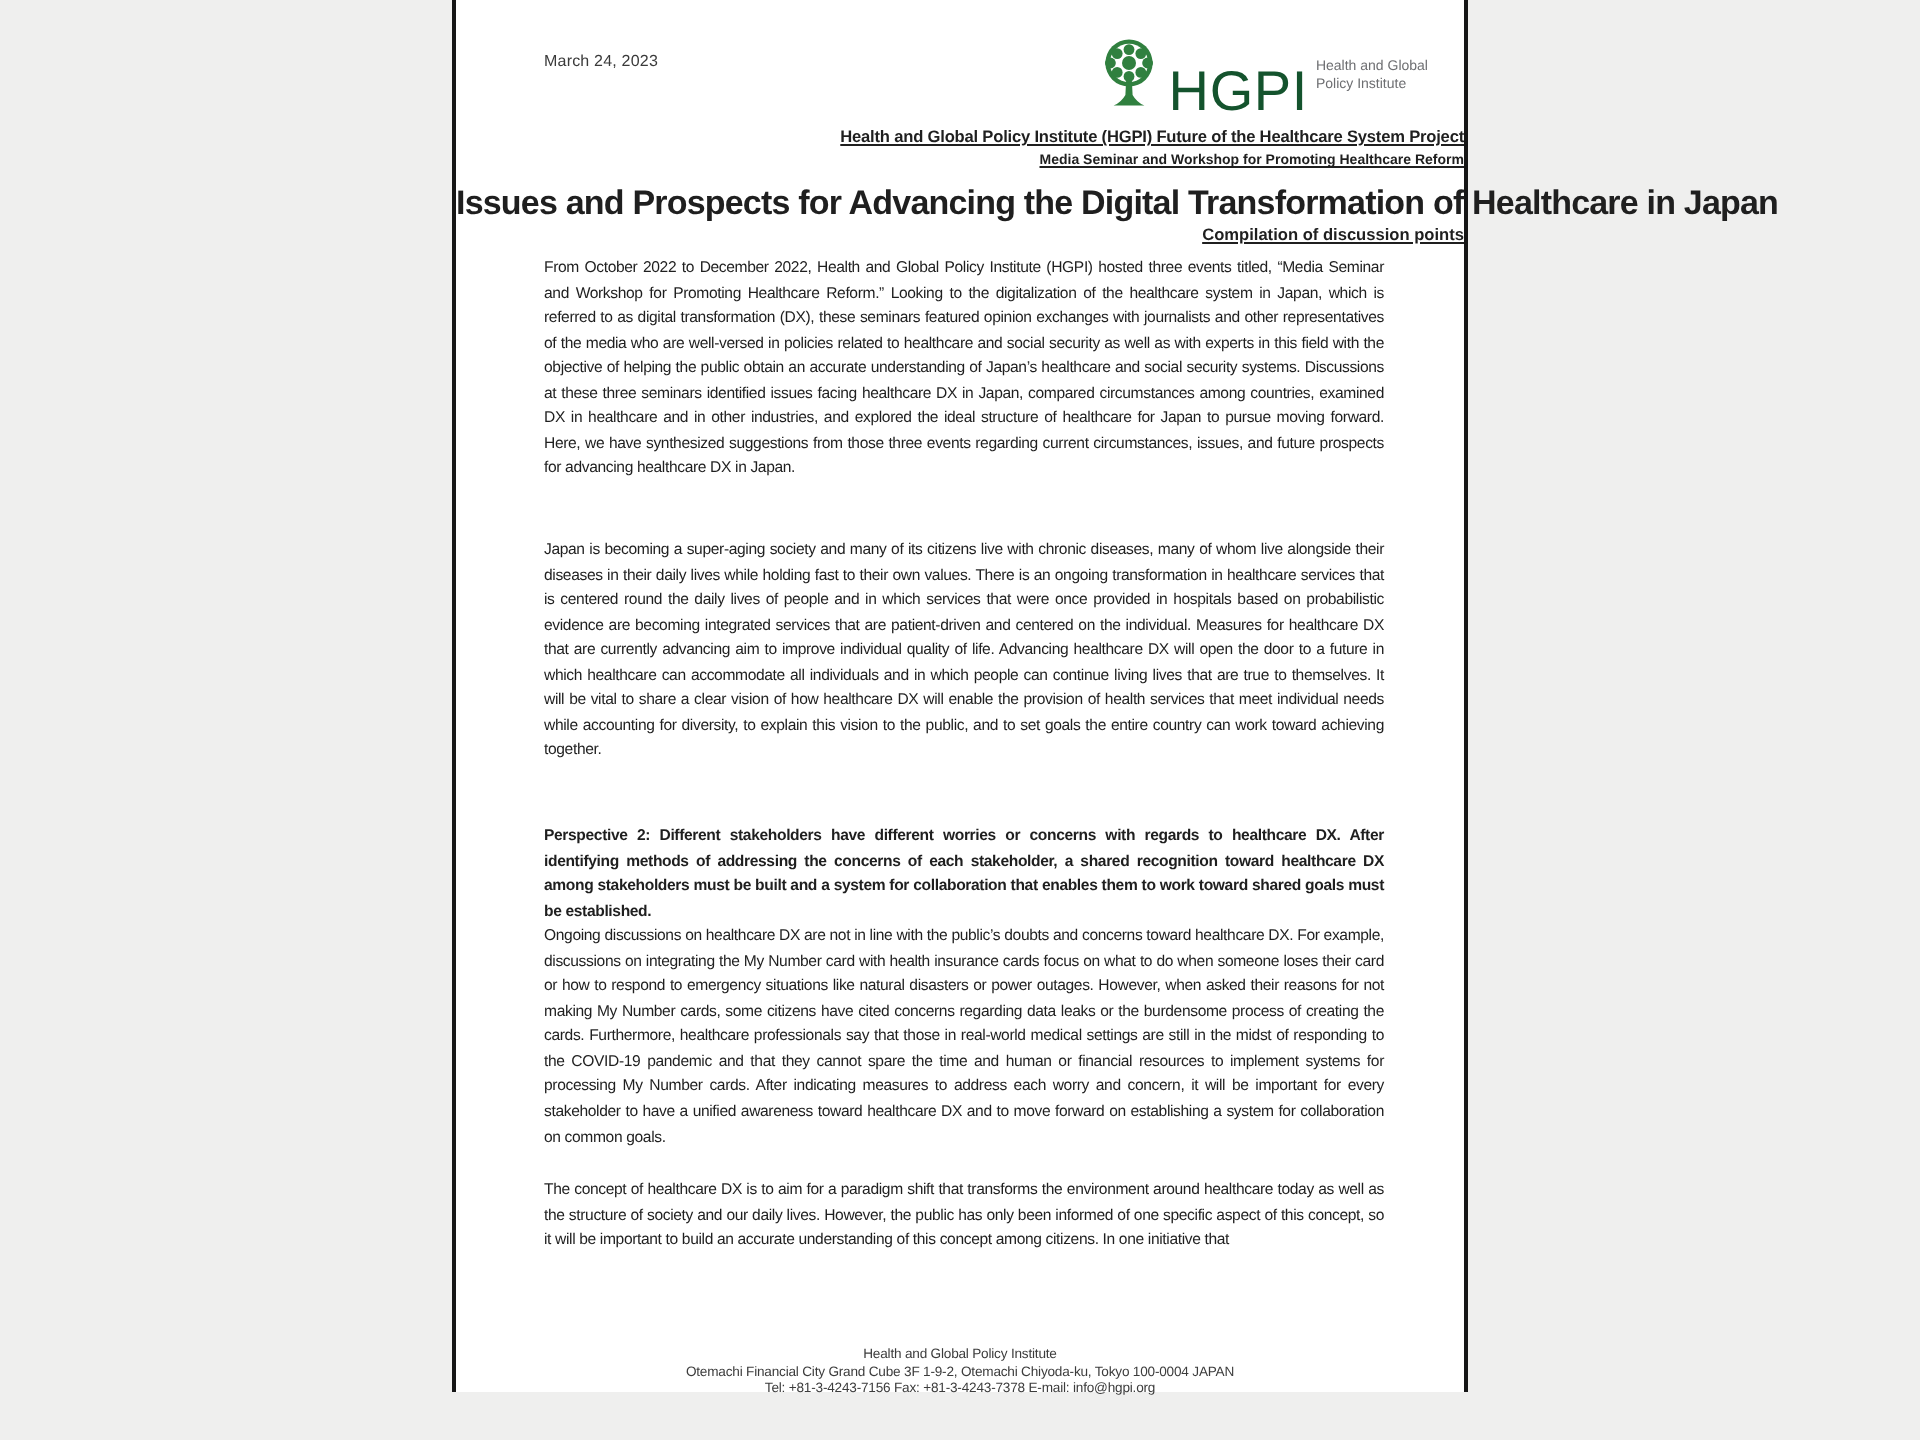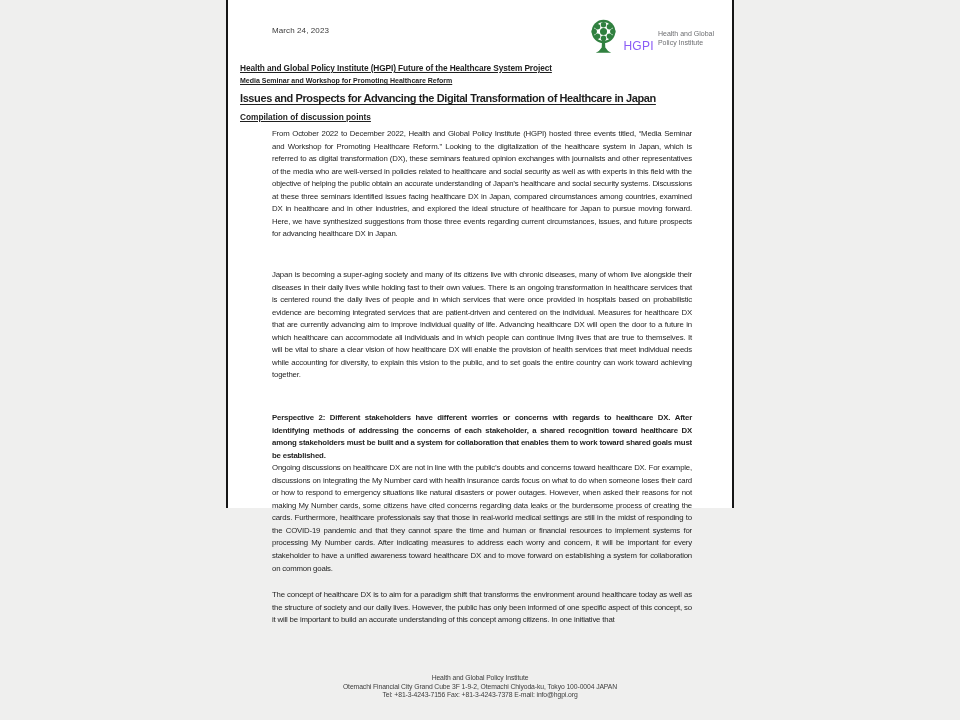--- a/index.html
+++ b/index.html
@@ -6,54 +6,54 @@
   html,body { width:960px; height:720px; }
   body {
     position:relative;
     background:#efefee;
     font-family:"Liberation Sans","DejaVu Sans",sans-serif;
     overflow:hidden;
     color:#1f1f1f;
   }
   .page {
     position:absolute; left:226px; top:0;
-    width:508px; height:508px;
+    width:508px; height:696px;
     background:#ffffff;
     border-left:2px solid #161616;
     border-right:2px solid #161616;
   }
   .date {
     position:absolute; left:44px; top:26px;
     font-size:8px; color:#3a3a3a; letter-spacing:0.1px;
   }
   .logo {
     position:absolute; right:18px; top:19px;
     display:flex; align-items:center;
   }
   .logo-acronym {
-    font-size:12px; color:#8b5cf6; letter-spacing:0.3px;
+    font-size:28px; color:#14532d; letter-spacing:0.3px;
     margin-left:3px; line-height:20px;margin-top:16px;
   }
   .logo-tagline {
     font-size:7px; line-height:8.5px; color:#6d6e71;
     margin-left:4px; margin-top:2px;
   }
-  .center-line { position:absolute; left:12px; width:100%; text-align:left; }
+  .center-line { position:absolute; left:0; width:100%; text-align:right; }
   .h-project {
     top:63px; font-size:8.3px; font-weight:bold;
     text-decoration:underline; text-underline-offset:1px;
     letter-spacing:-0.1px;
   }
   .h-seminar {
     top:77px; font-size:7px; font-weight:bold;
     text-decoration:underline; text-underline-offset:1px;
   }
   .h-title {
-    top:92px; font-size:11px; font-weight:bold;
-    text-decoration:underline; text-underline-offset:1.5px;
+    top:92px; font-size:17px; font-weight:bold;
+    text-underline-offset:1.5px;
     letter-spacing:-0.4px; white-space:nowrap;
   }
   .h-sub {
     top:112px; font-size:8.3px; font-weight:bold;
     text-decoration:underline; text-underline-offset:1px;
   }
   .section {
     position:absolute; left:44px; width:420px;
     font-size:7.8px; line-height:12.55px;
     letter-spacing:-0.18px;

